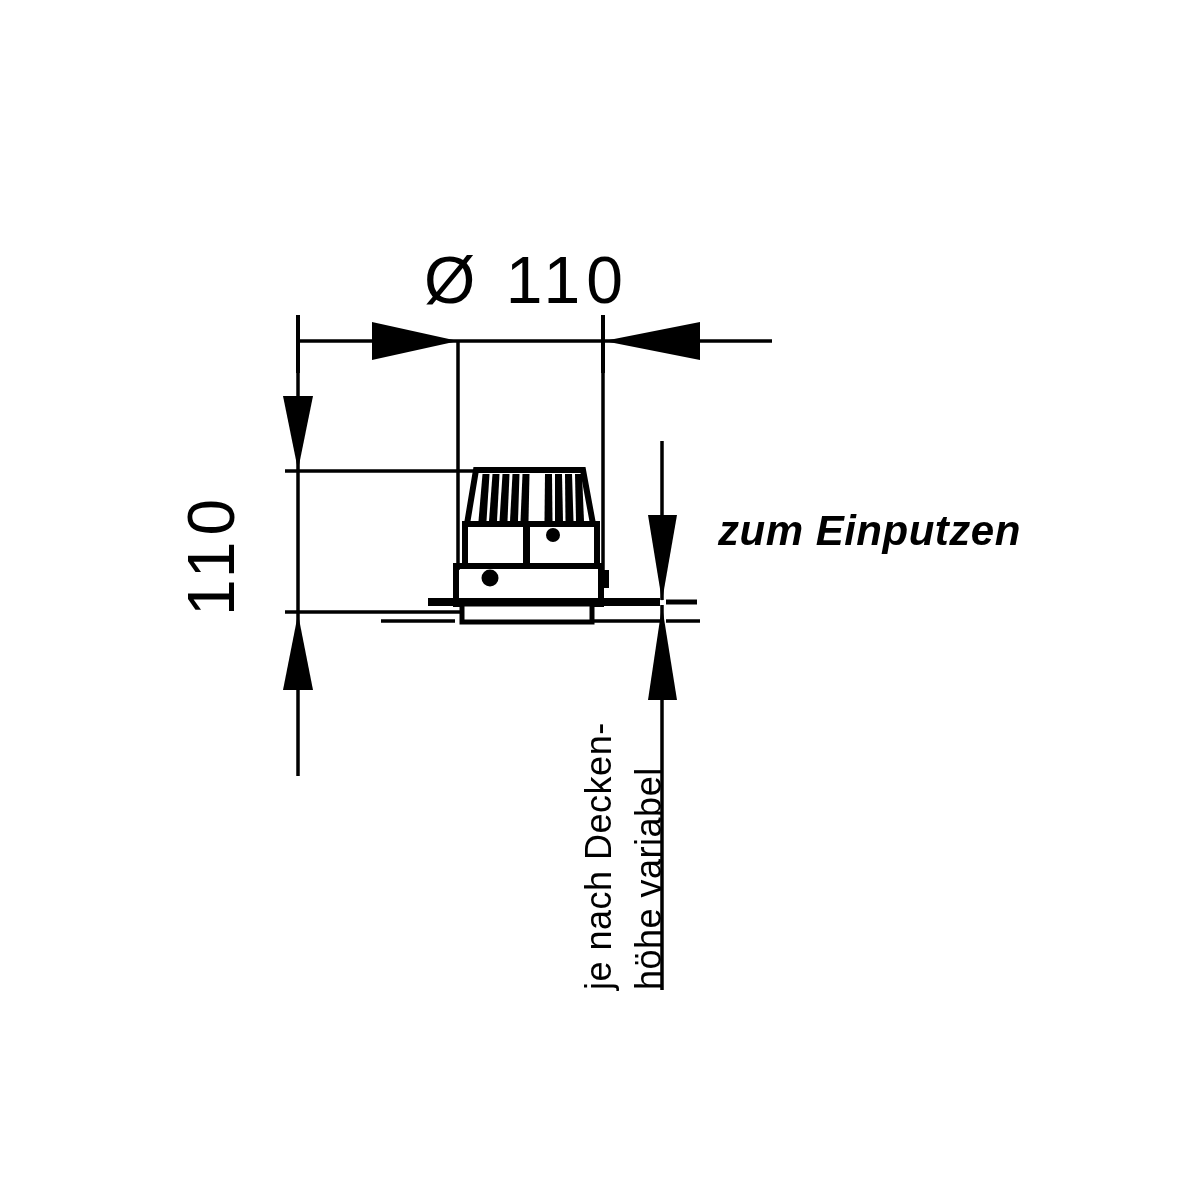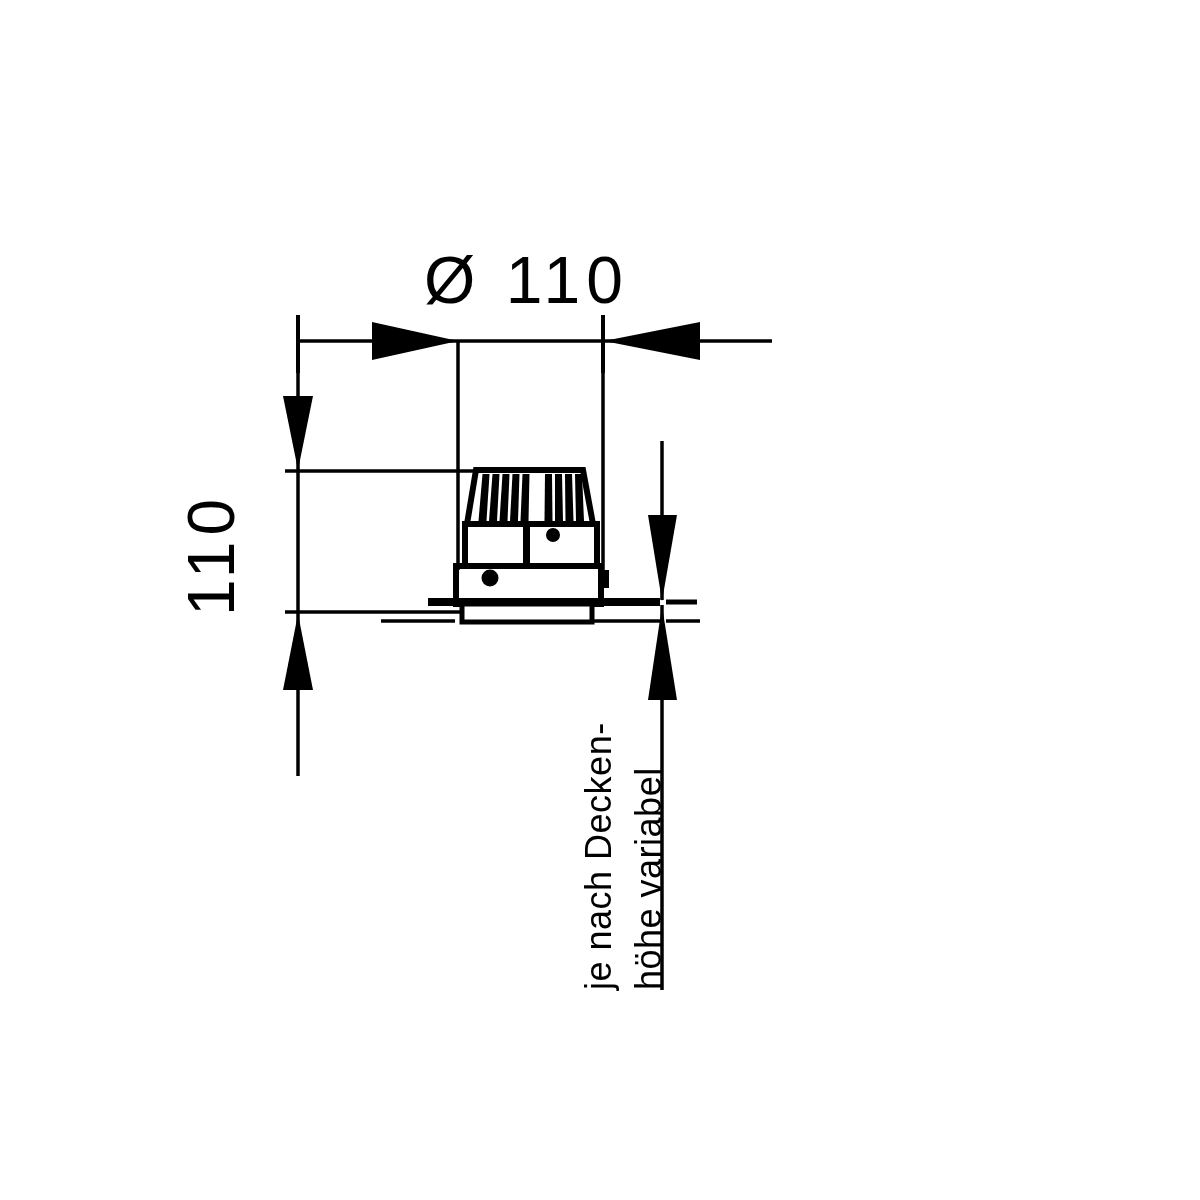--- a/index.html
+++ b/index.html
@@ -161,18 +161,19 @@
       <line x1="458" y1="342" x2="458" y2="570" stroke="#000" stroke-width="3.5"></line>
       <line x1="603" y1="342" x2="603" y2="588" stroke="#000" stroke-width="3.5"></line>
     </g>
 
   </svg>
 
   <div class="label" id="label-diameter">Ø 110</div>
 
   <div class="label" id="label-height">110</div>
 
+  <div class="label" id="label-einputzen">zum Einputzen</div>
 
   <div class="vert-note" id="note-line1">je nach Decken-</div>
 
   <div class="vert-note" id="note-line2">höhe variabel</div>
 
 </div>
 
 </body></html>

